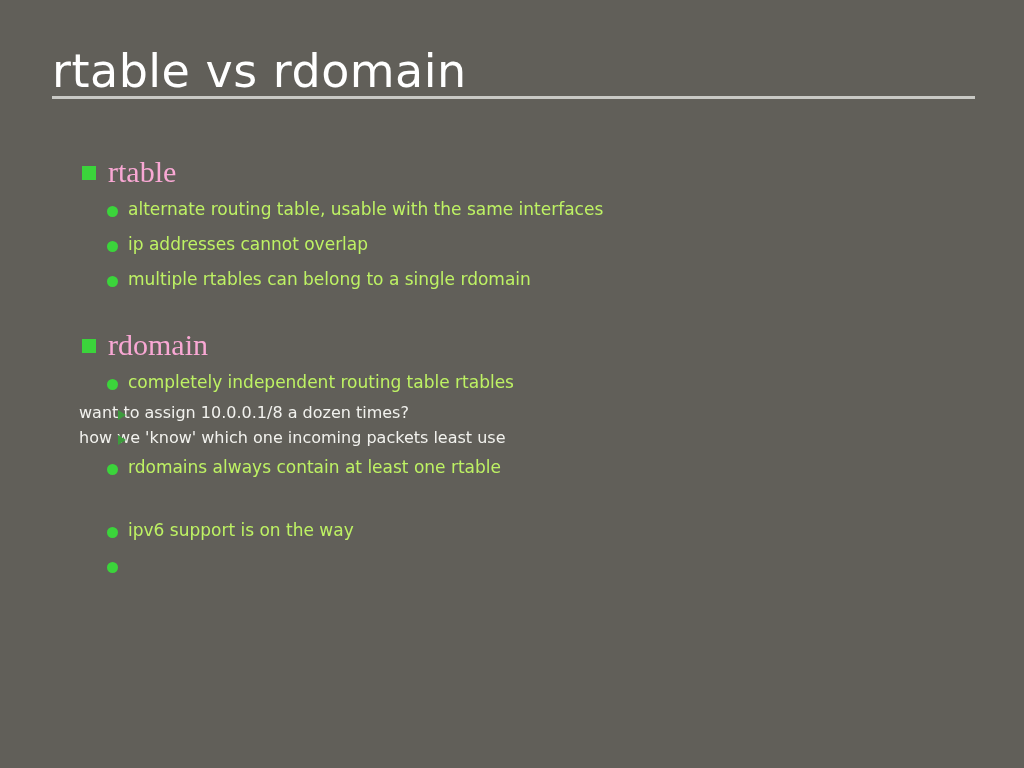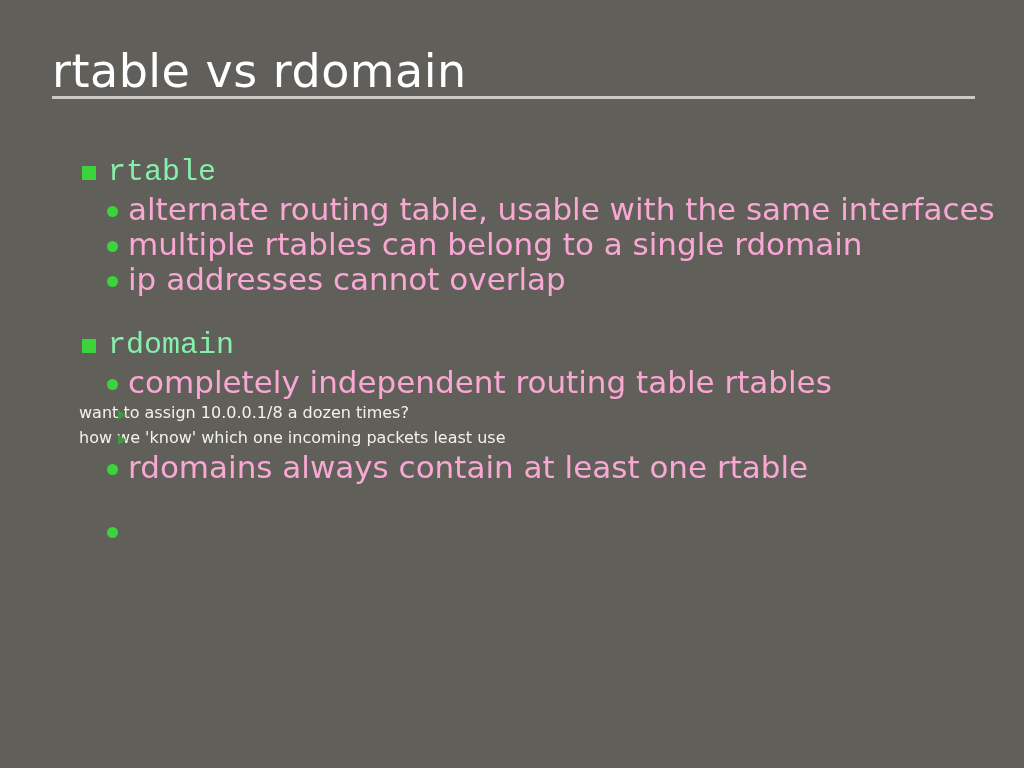--- a/index.html
+++ b/index.html
@@ -75,22 +75,22 @@
     left: 82px;
     top: 14px;
     width: 14px;
     height: 14px;
     background: #3BD43B;
   }
   .lvl1 .txt {
     margin-left: 26px;
     font-size: 30px;
     line-height: 40px;
-    color: #86efac;
-    font-family: Liberation Mono, monospace;
+    color: #f9a8d4;
+    font-family: Liberation Serif, serif;
     font-weight: 400;
   }
 
   
   .lvl2 {
     position: relative;
     padding-left: 108px;
     min-height: 33px;
   }
   .lvl2 .marker-dot {
@@ -98,23 +98,23 @@
     left: 107px;
     top: 14px;
     width: 11px;
     height: 11px;
     border-radius: 50%;
     background: #3BD43B;
   }
   .lvl2 .txt {
     display: block;
     margin-left: 20px;
-    font-size: 31px;
+    font-size: 17px;
     line-height: 35px;
-    color: #f9a8d4;
+    color: #bef264;
     font-family: "DejaVu Sans", sans-serif;
   }
 
   
   .lvl3 {
     position: relative;
     padding-left: 64px;
     min-height: 25px;
   }
   .lvl3 .marker-tri {
@@ -152,25 +152,25 @@
       <div class="lvl1">
         <span class="marker-sq"></span>
         <span class="txt">rtable</span>
       </div>
       <div class="lvl2">
         <span class="marker-dot"></span>
         <span class="txt">alternate routing table, usable with the same interfaces</span>
       </div>
       <div class="lvl2">
         <span class="marker-dot"></span>
+        <span class="txt">ip addresses cannot overlap</span>
+      </div>
+      <div class="lvl2">
+        <span class="marker-dot"></span>
         <span class="txt">multiple rtables can belong to a single rdomain</span>
-      </div>
-      <div class="lvl2">
-        <span class="marker-dot"></span>
-        <span class="txt">ip addresses cannot overlap</span>
       </div>
     </div>
 
     <div class="group">
       <div class="lvl1">
         <span class="marker-sq"></span>
         <span class="txt">rdomain</span>
       </div>
       <div class="lvl2">
         <span class="marker-dot"></span>
@@ -186,17 +186,21 @@
       </div>
       <div class="lvl2">
         <span class="marker-dot"></span>
         <span class="txt">rdomains always contain at least one rtable</span>
       </div>
     </div>
 
     <div class="group">
       <div class="lvl2">
         <span class="marker-dot"></span>
+        <span class="txt">ipv6 support is on the way</span>
+      </div>
+      <div class="lvl2">
+        <span class="marker-dot"></span>
       </div>
     </div>
 
   </div>
 </div>
 
 </body></html>

